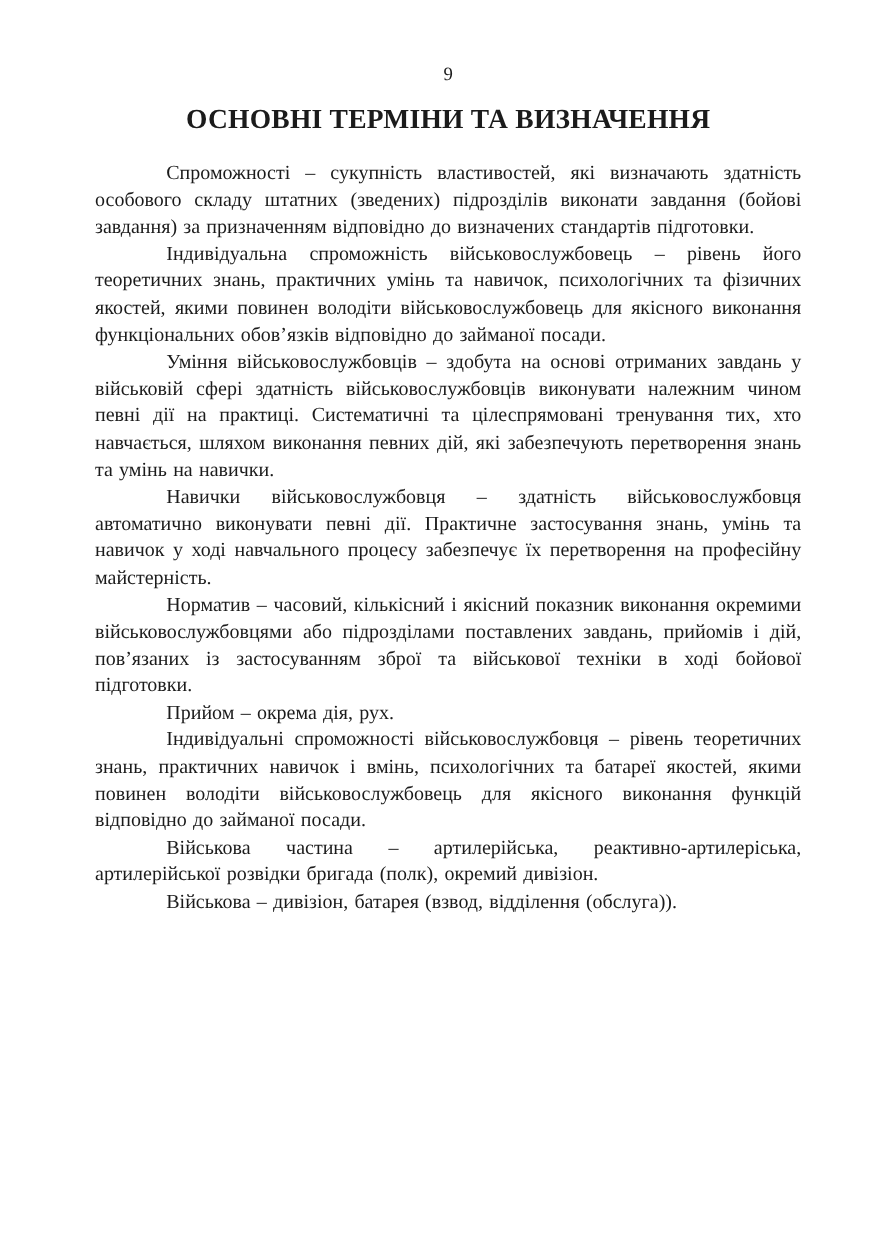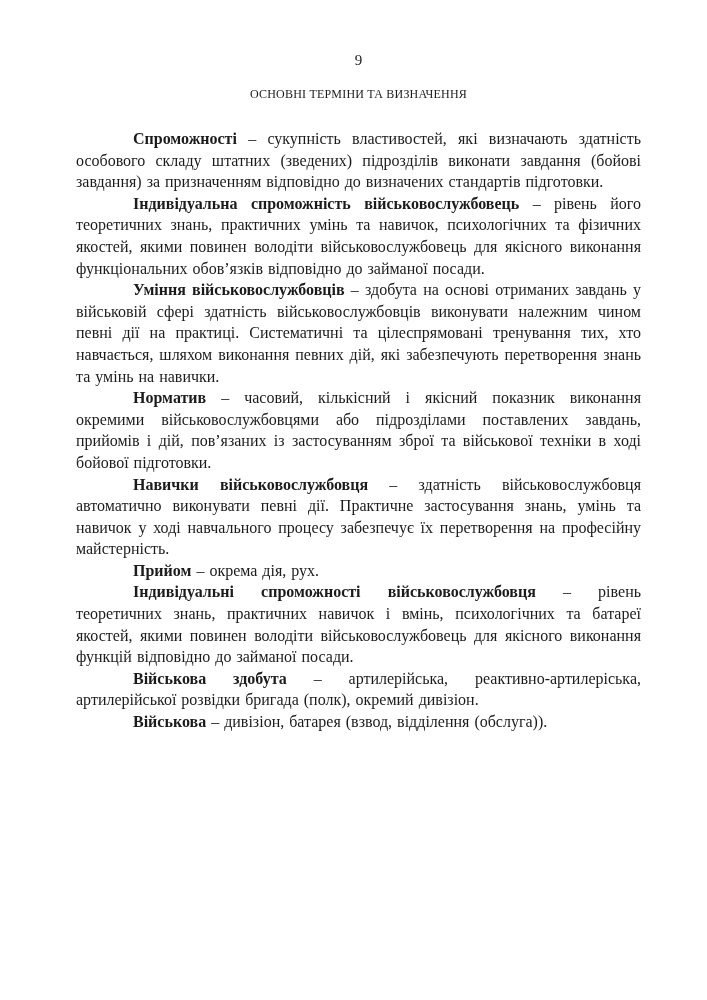--- a/index.html
+++ b/index.html
@@ -19,69 +19,69 @@
     overflow: hidden;
   }
   .page-number {
     text-align: center;
     font-size: 15px;
     line-height: 17px;
     margin: 0 0 16px 0;
   }
   .doc-title {
     text-align: center;
-    font-weight: normal;
-    font-size: 12px;
+    font-weight: bold;
+    font-size: 22px;
     line-height: 19px;
     letter-spacing: 0.2px;
     margin: 0 0 24px 0;
   }
   .body-text {
     margin: 0;
   }
   .para {
     margin: 0;
     text-align: justify;
     text-indent: 57px;
     font-size: 16px;
     line-height: 21.6px;
     word-spacing: 1px;
   }
   .term {
-    font-weight: bold;
+    font-weight: normal;
     margin-top: 20px;
   }
 </style>
 </head>
 <body>
 
 <div class="page">
 
   <div class="page-number">9</div>
 
   <h1 class="doc-title">ОСНОВНІ ТЕРМІНИ ТА ВИЗНАЧЕННЯ</h1>
 
   <div class="body-text">
 
     <p class="para"><span class="term">Спроможності</span><span> – сукупність властивостей, які визначають здатність особового складу штатних (зведених) підрозділів виконати завдання (бойові завдання) за призначенням відповідно до визначених стандартів підготовки.</span></p>
 
     <p class="para"><span class="term">Індивідуальна спроможність військовослужбовець</span><span> – рівень його теоретичних знань, практичних умінь та навичок, психологічних та фізичних якостей, якими повинен володіти військовослужбовець для якісного виконання функціональних обов’язків відповідно до займаної посади.</span></p>
 
     <p class="para"><span class="term">Уміння військовослужбовців</span><span> – здобута на основі отриманих завдань у військовій сфері здатність військовослужбовців виконувати належним чином певні дії на практиці. Систематичні та цілеспрямовані тренування тих, хто навчається, шляхом виконання певних дій, які забезпечують перетворення знань та умінь на навички.</span></p>
 
+    <p class="para"><span class="term">Навички військовослужбовця</span><span> – здатність військовослужбовця автоматично виконувати певні дії. Практичне застосування знань, умінь та навичок у ході навчального процесу забезпечує їх перетворення на професійну майстерність.</span></p>
+
     <p class="para"><span class="term">Норматив</span><span> – часовий, кількісний і якісний показник виконання окремими військовослужбовцями або підрозділами поставлених завдань, прийомів і дій, пов’язаних із застосуванням зброї та військової техніки в ході бойової підготовки.</span></p>
-
-    <p class="para"><span class="term">Навички військовослужбовця</span><span> – здатність військовослужбовця автоматично виконувати певні дії. Практичне застосування знань, умінь та навичок у ході навчального процесу забезпечує їх перетворення на професійну майстерність.</span></p>
 
 
     <p class="para"><span class="term">Прийом</span><span> – окрема дія, рух.</span></p>
 
 
 
     <p class="para"><span class="term">Індивідуальні спроможності військовослужбовця</span><span> – рівень теоретичних знань, практичних навичок і вмінь, психологічних та батареї якостей, якими повинен володіти військовослужбовець для якісного виконання функцій відповідно до займаної посади.</span></p>
 
-    <p class="para"><span class="term">Військова здобута</span><span> – артилерійська, реактивно-артилеріська, артилерійської розвідки бригада (полк), окремий дивізіон.</span></p>
+    <p class="para"><span class="term">Військова частина</span><span> – артилерійська, реактивно-артилеріська, артилерійської розвідки бригада (полк), окремий дивізіон.</span></p>
 
     <p class="para"><span class="term">Військова</span><span> – дивізіон, батарея (взвод, відділення (обслуга)).</span></p>
 
   </div>
 
 </div>
 
 </body></html>

